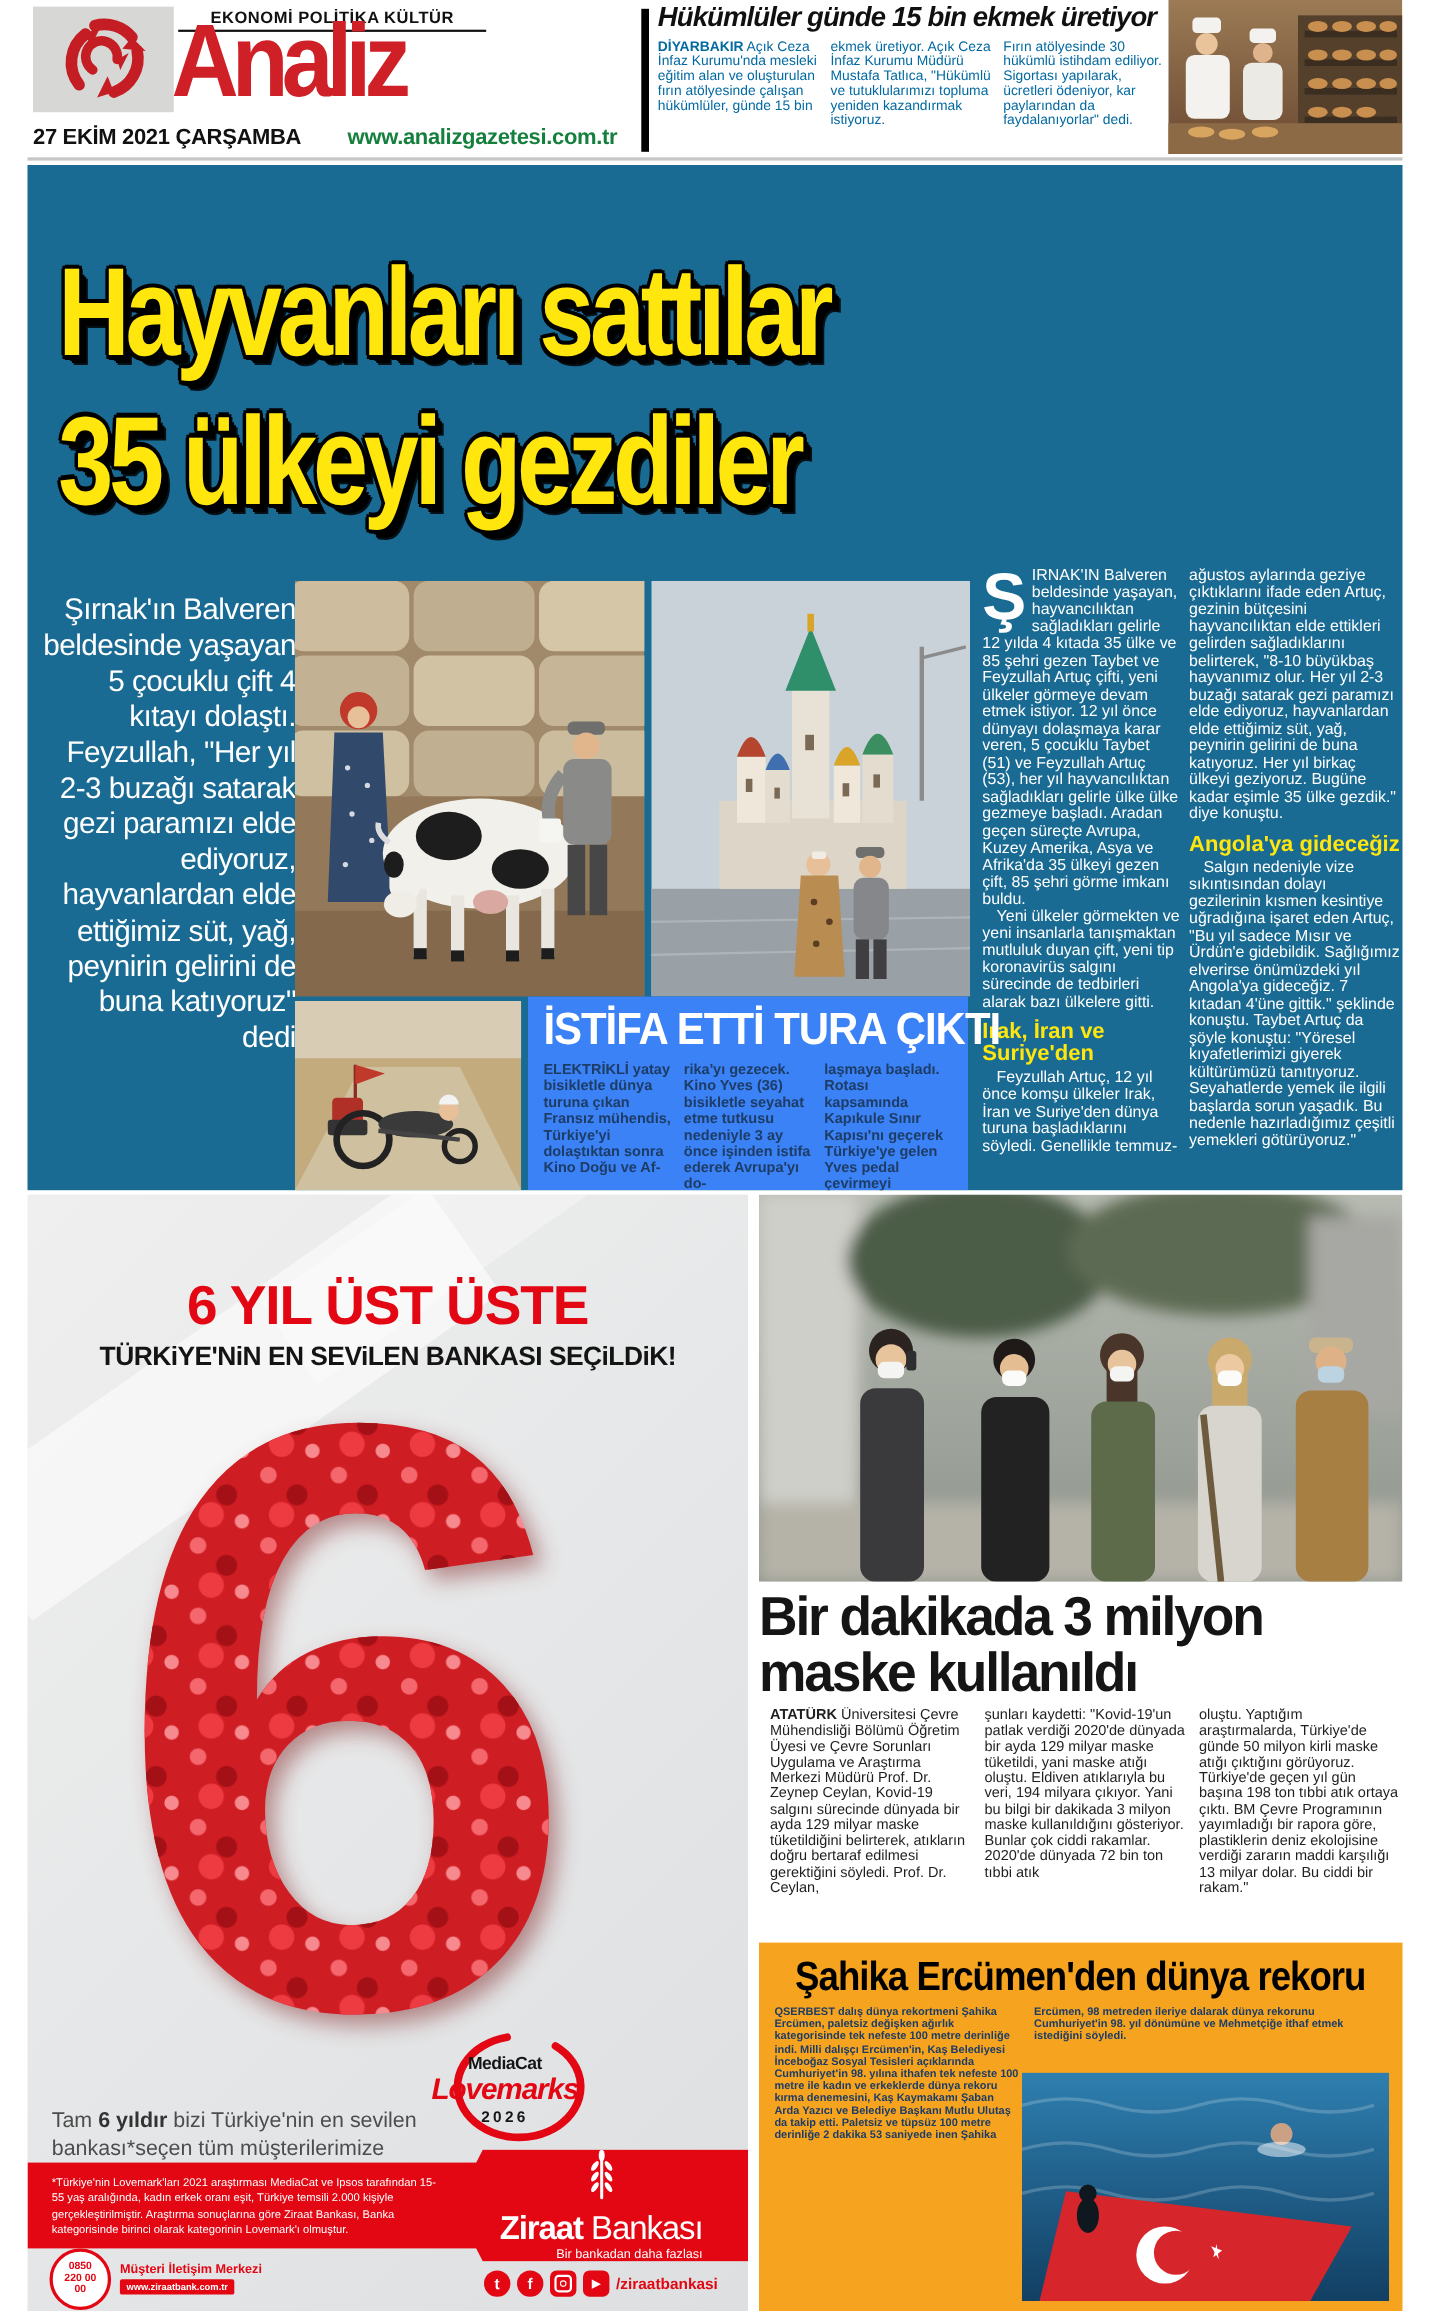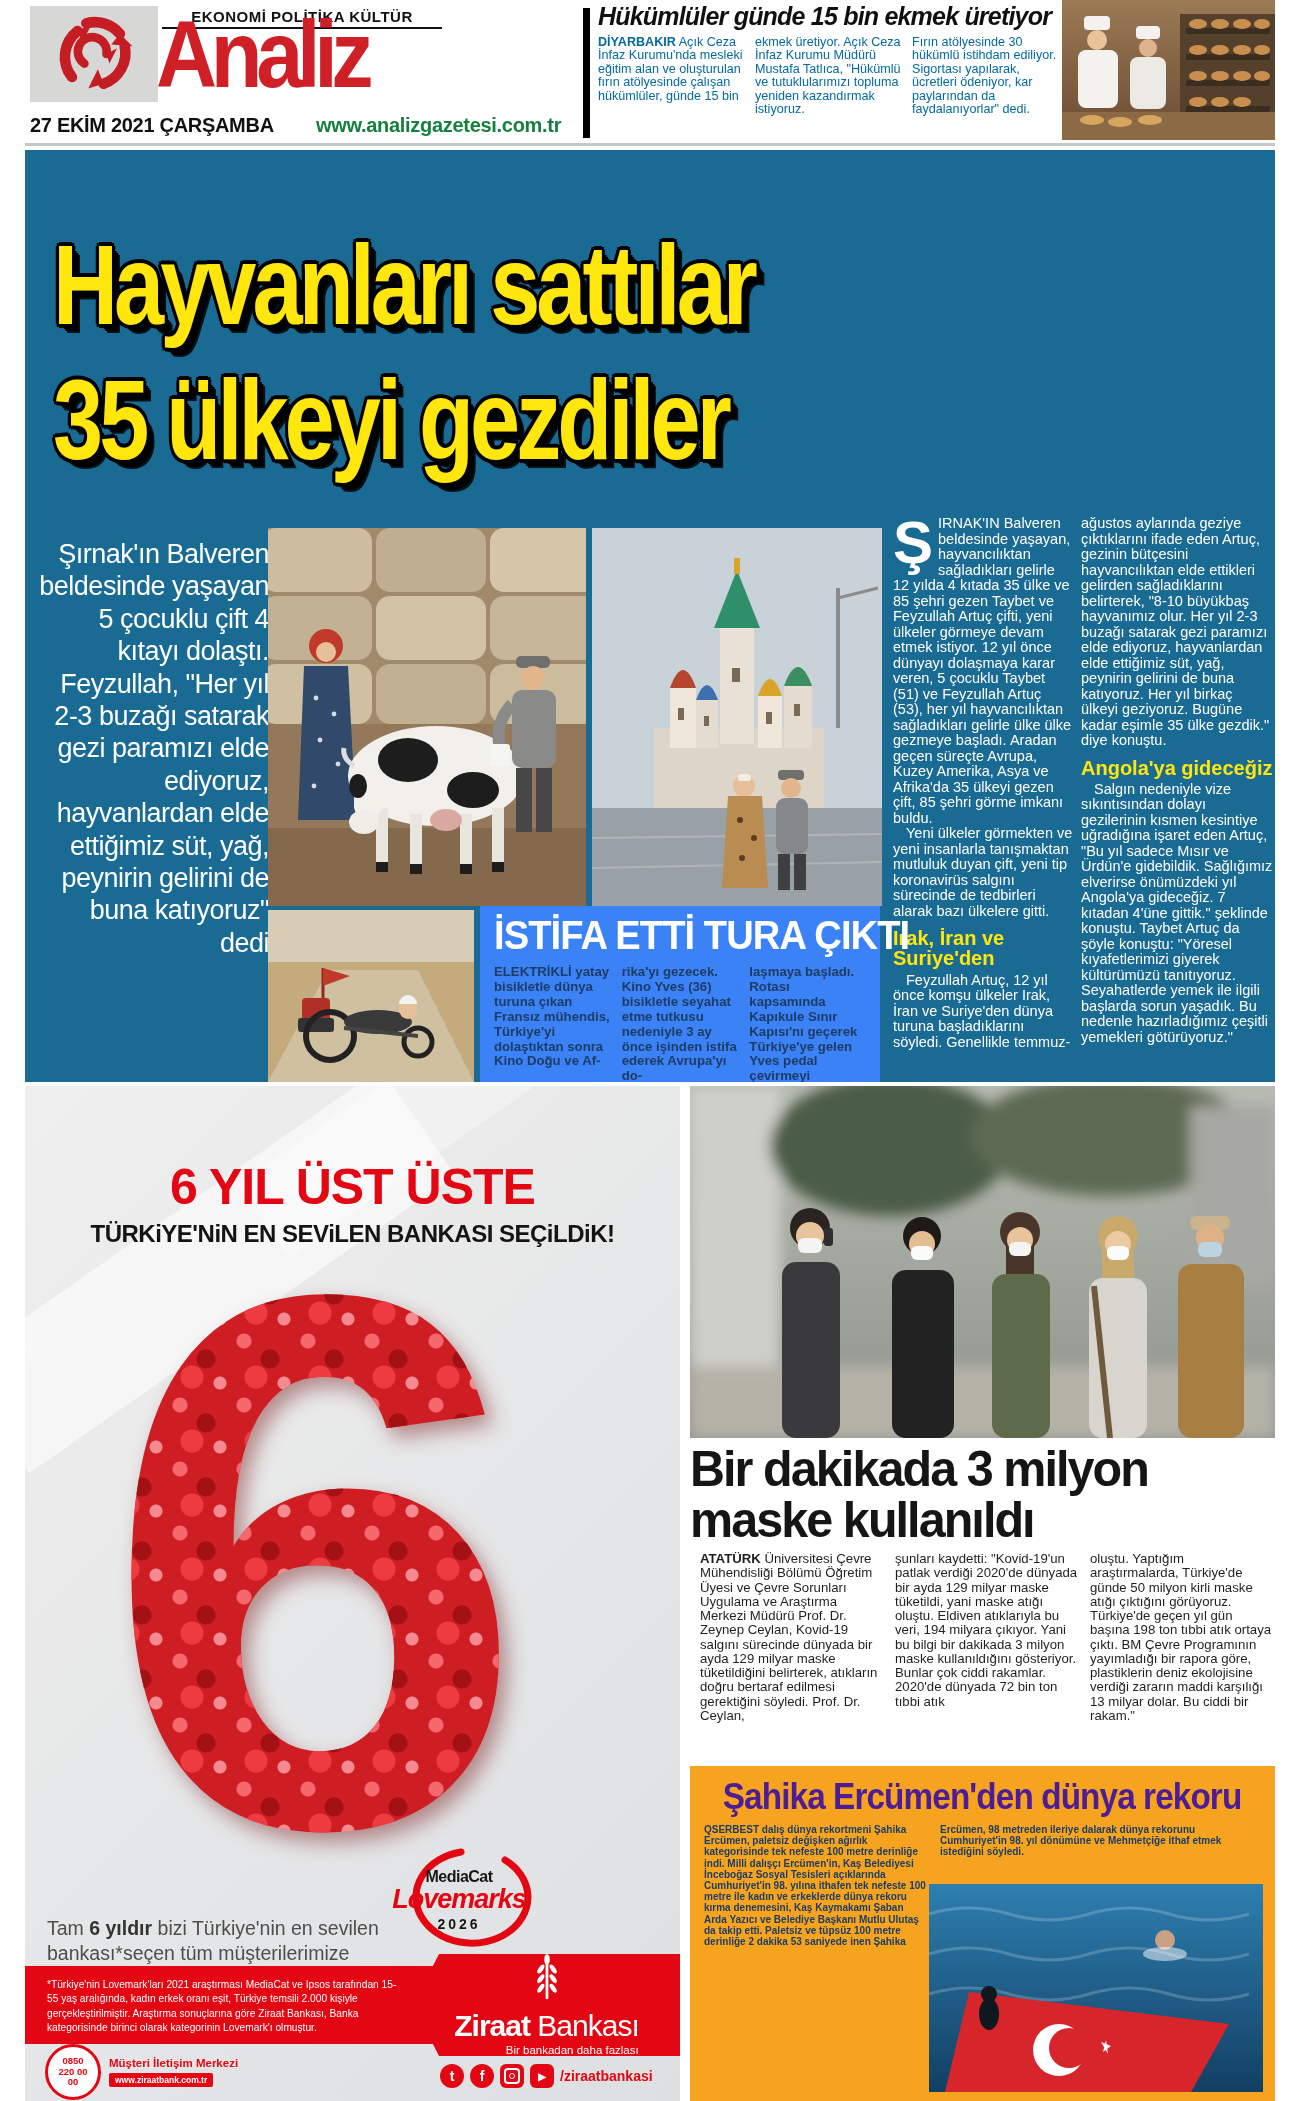--- a/index.html
+++ b/index.html
@@ -101,21 +101,21 @@
   .handle{color:#e30613;font-size:14px;font-weight:bold;}
 
   
   .ph-crowd{left:690px;top:1086px;width:585px;height:352px;overflow:hidden;}
   .mask-hl{left:690px;top:1444px;width:585px;color:#151515;font-size:50px;font-weight:bold;
            letter-spacing:-2px;line-height:1.02;}
   .mask-hl .condL{transform:scaleX(.97);}
   .mask-cols{left:700px;top:1552px;width:575px;height:212px;display:flex;gap:12px;overflow:hidden;}
   .mask-cols p{margin:0;width:183px;font-size:13.2px;line-height:1.08;color:#1f1f1f;}
   .divebox{left:690px;top:1766px;width:585px;height:335px;background:#f6a41f;overflow:hidden;}
-  .divebox h2{margin:10px 0 6px;width:100%;text-align:center;color:#4c1d95;font-size:37px;
+  .divebox h2{margin:10px 0 6px;width:100%;text-align:center;color:#000000;font-size:37px;
               font-weight:bold;letter-spacing:-1px;}
   .divebox h2 span{transform:scaleX(.9);}
   .dive-cols{position:absolute;left:14px;top:58px;display:flex;gap:14px;}
   .dive-cols p{margin:0;font-size:10px;line-height:1.12;font-weight:bold;color:#1d3c66;}
   .dive-p1{width:222px;}
   .dive-p2{width:282px;}
   .ph-dive{position:absolute;right:12px;top:118px;width:334px;height:208px;overflow:hidden;}
 </style>
 </head>
 <body>

